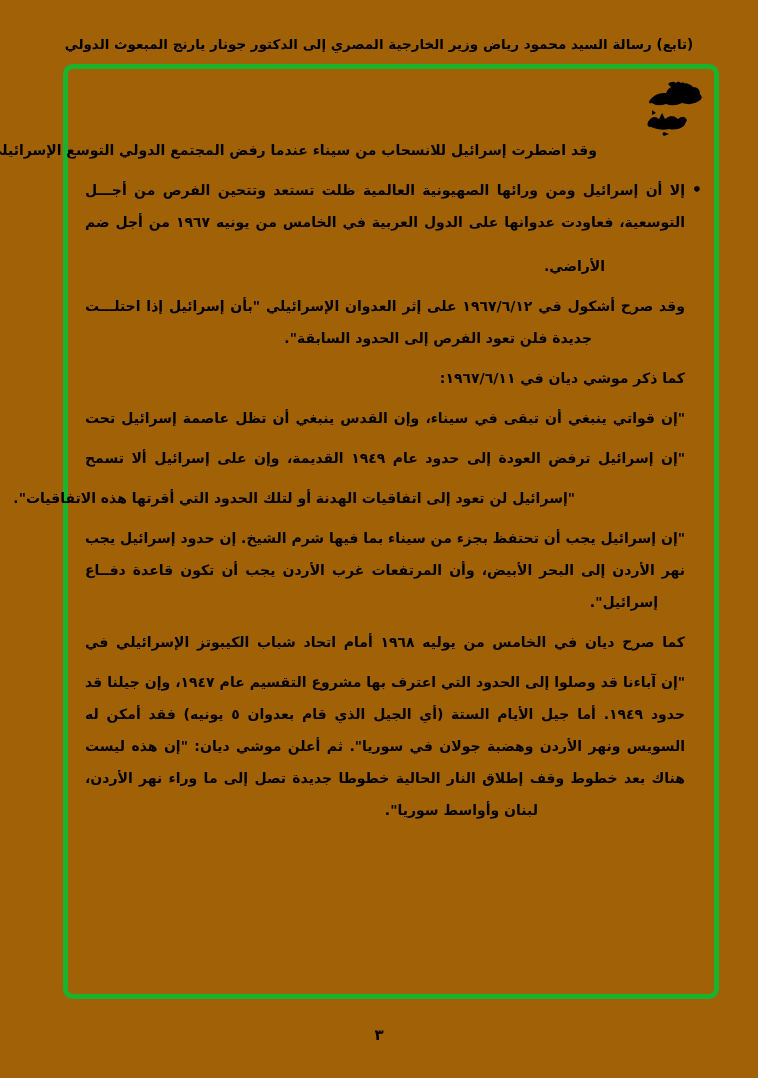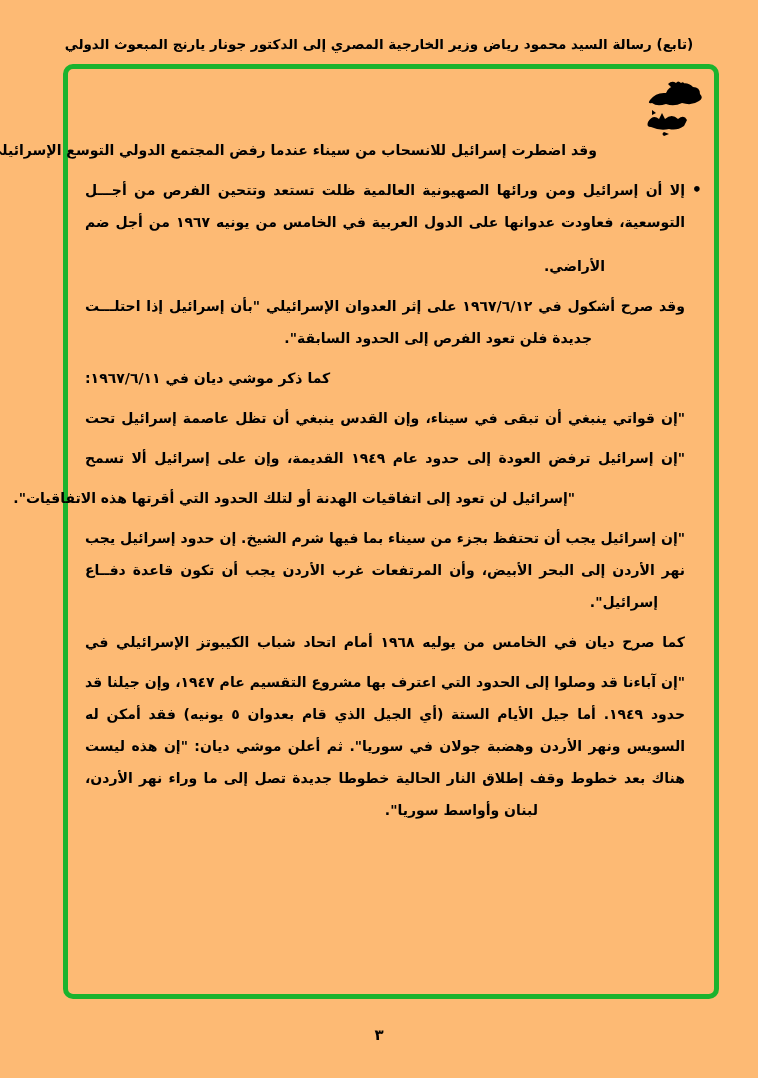--- a/index.html
+++ b/index.html
@@ -1,19 +1,19 @@
 <!DOCTYPE html>
 <html lang="ar"><head>
 <meta charset="utf-8">
 <style>
   html,body{margin:0;padding:0;background:#ffffff;}
   .page{
     position:relative;
     width:758px;height:1078px;
-    background:#fdba74;
+    background:#a16207;
     font-family:"DejaVu Sans",sans-serif;
     color:#000;
     overflow:hidden;
   }
   .header-title{
     position:absolute;top:30px;left:0;right:0;
     text-align:center;
     direction:rtl;
     font-size:13.5px;font-weight:bold;
     line-height:28px;
@@ -39,21 +39,21 @@
   }
   .para{margin:0 0 8px 0;position:relative;}
   .line{
     height:32px;line-height:32px;
     font-size:14px;font-weight:bold;
     white-space:nowrap;
     overflow:visible;
   }
   .line.full{text-align:justify;text-align-last:justify;white-space:normal;height:32px;overflow:hidden;}
   .line.end{text-align:right;}
-  .line.head{text-align:left;}
+  .line.head{text-align:right;}
   .bullet{
     position:absolute;
     right:-17px;top:0;
     line-height:32px;font-size:16px;font-weight:bold;
   }
   .page-number{
     position:absolute;top:1026px;left:0;right:0;
     text-align:center;
     font-size:15px;font-weight:bold;
   }

